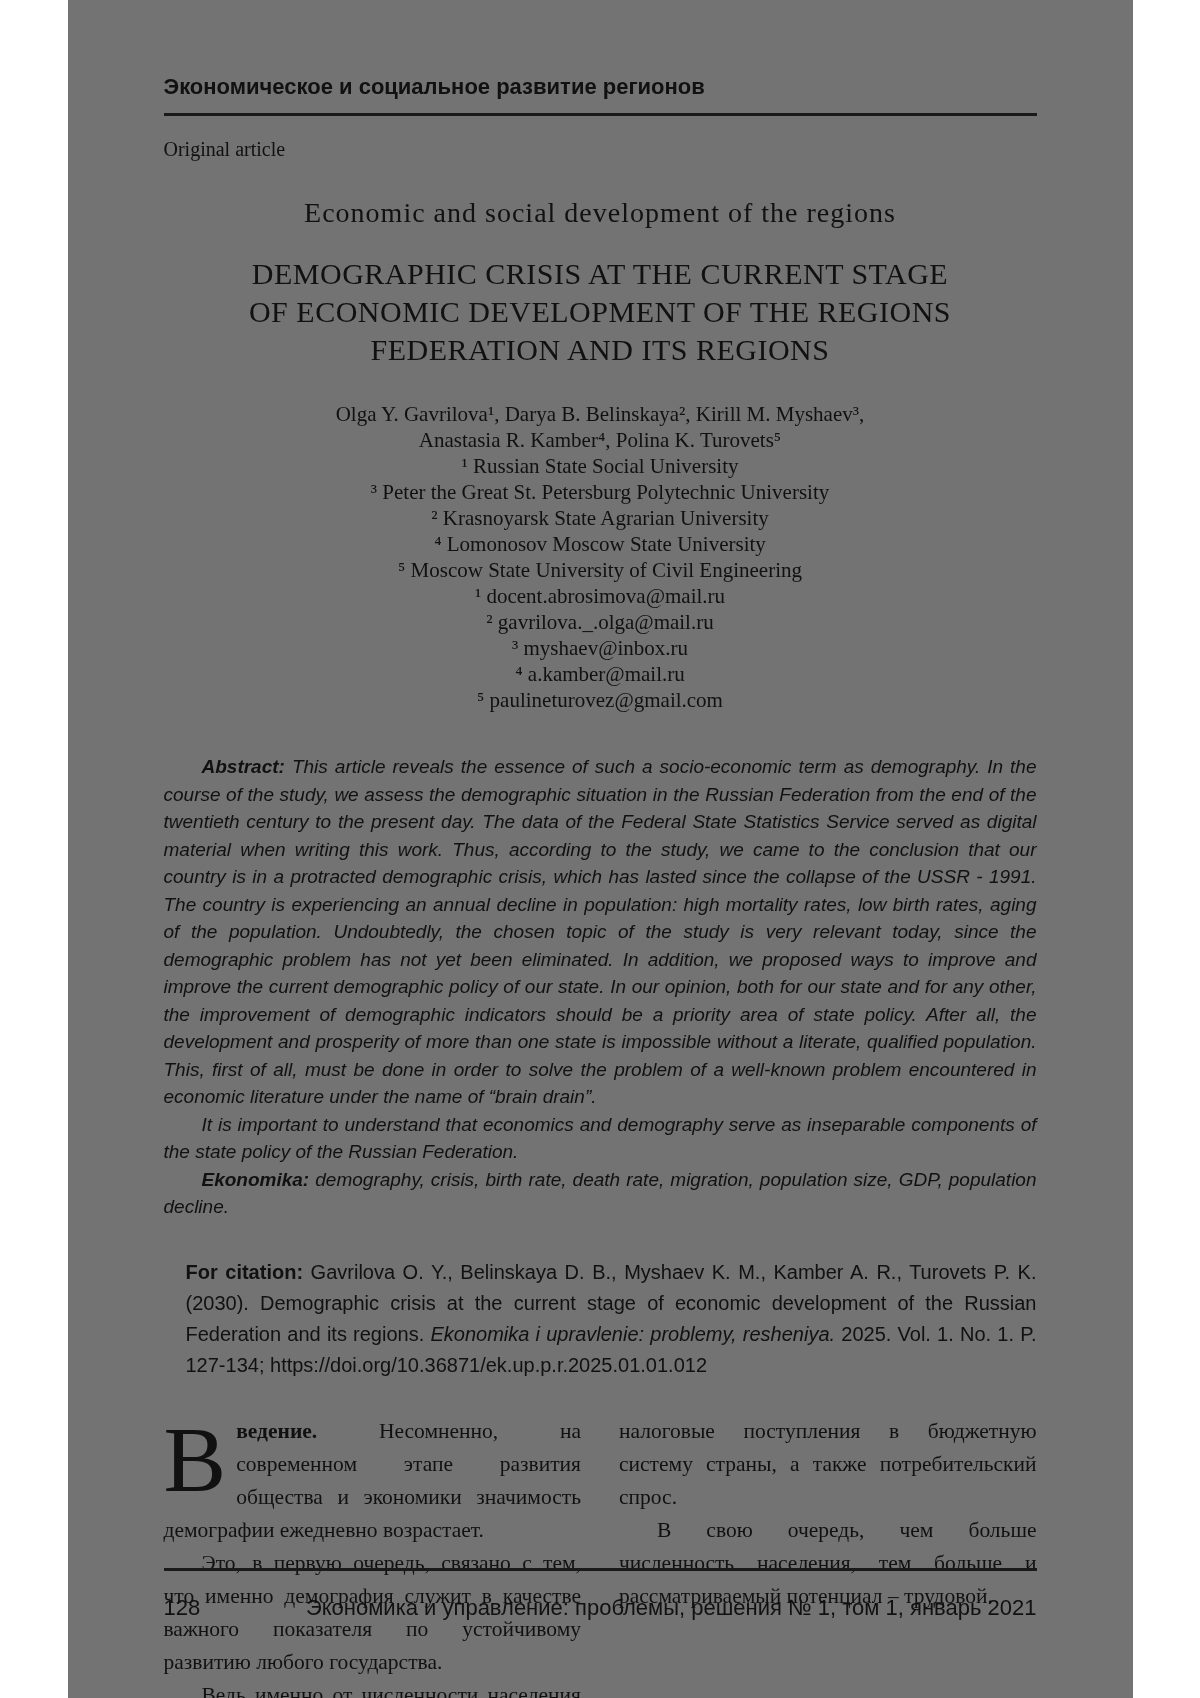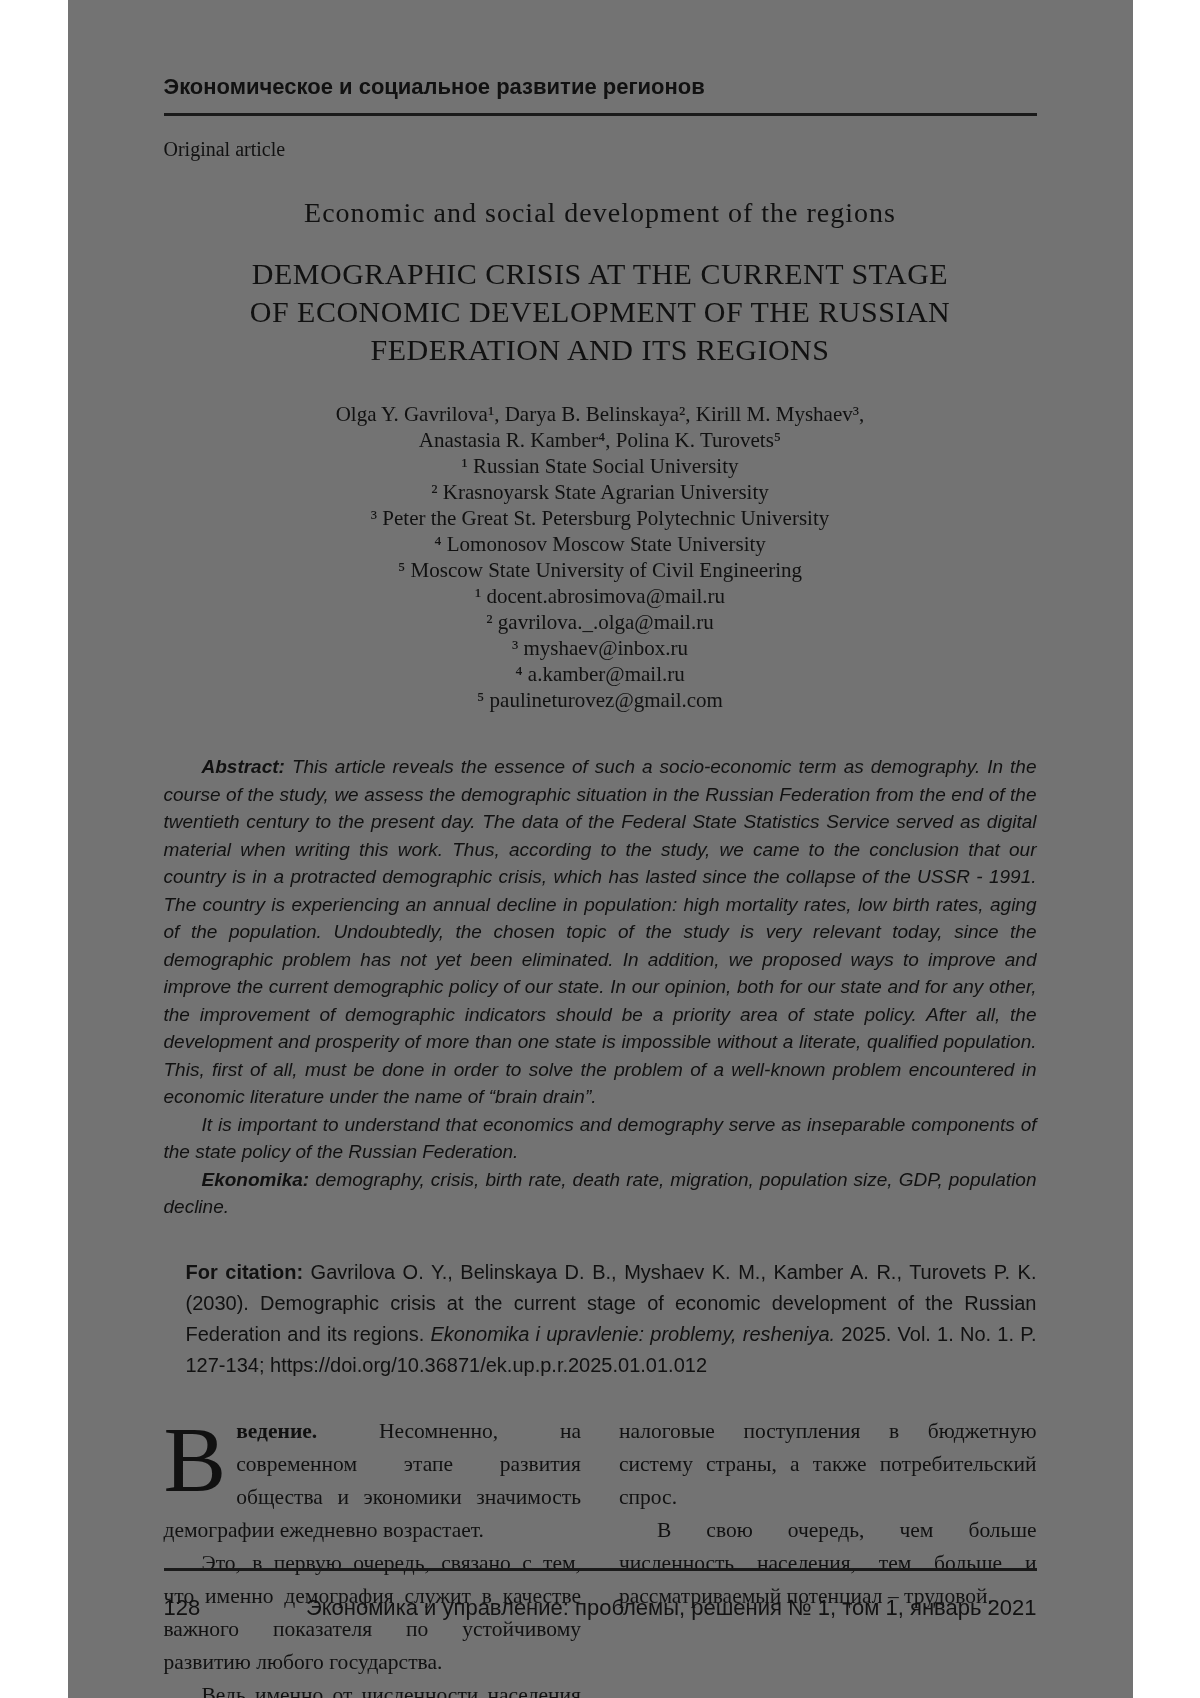--- a/index.html
+++ b/index.html
@@ -129,30 +129,30 @@
 
   <div class="running-head">Экономическое и социальное развитие регионов</div>
   <hr class="head-rule">
 
   <div class="article-type">Original article</div>
 
   <div class="section-title">Economic and social development of the regions</div>
 
   <div class="main-title">
     <div>DEMOGRAPHIC CRISIS AT THE CURRENT STAGE</div>
-    <div>OF ECONOMIC DEVELOPMENT OF THE RUSSIAN</div>
+    <div>OF ECONOMIC DEVELOPMENT OF THE REGIONS</div>
     <div>FEDERATION AND ITS REGIONS</div>
   </div>
 
   <div class="authors-block">
     <div>Olga Y. Gavrilova¹, Darya B. Belinskaya², Kirill M. Myshaev³,</div>
     <div>Anastasia R. Kamber⁴, Polina K. Turovets⁵</div>
     <div>¹ Russian State Social University</div>
+    <div>³ Peter the Great St. Petersburg Polytechnic University</div>
     <div>² Krasnoyarsk State Agrarian University</div>
-    <div>³ Peter the Great St. Petersburg Polytechnic University</div>
     <div>⁴ Lomonosov Moscow State University</div>
     <div>⁵ Moscow State University of Civil Engineering</div>
     <div>¹ docent.abrosimova@mail.ru</div>
     <div>² gavrilova._.olga@mail.ru</div>
     <div>³ myshaev@inbox.ru</div>
     <div>⁴ a.kamber@mail.ru</div>
     <div>⁵ paulineturovez@gmail.com</div>
   </div>
 
   <div class="abstract">

